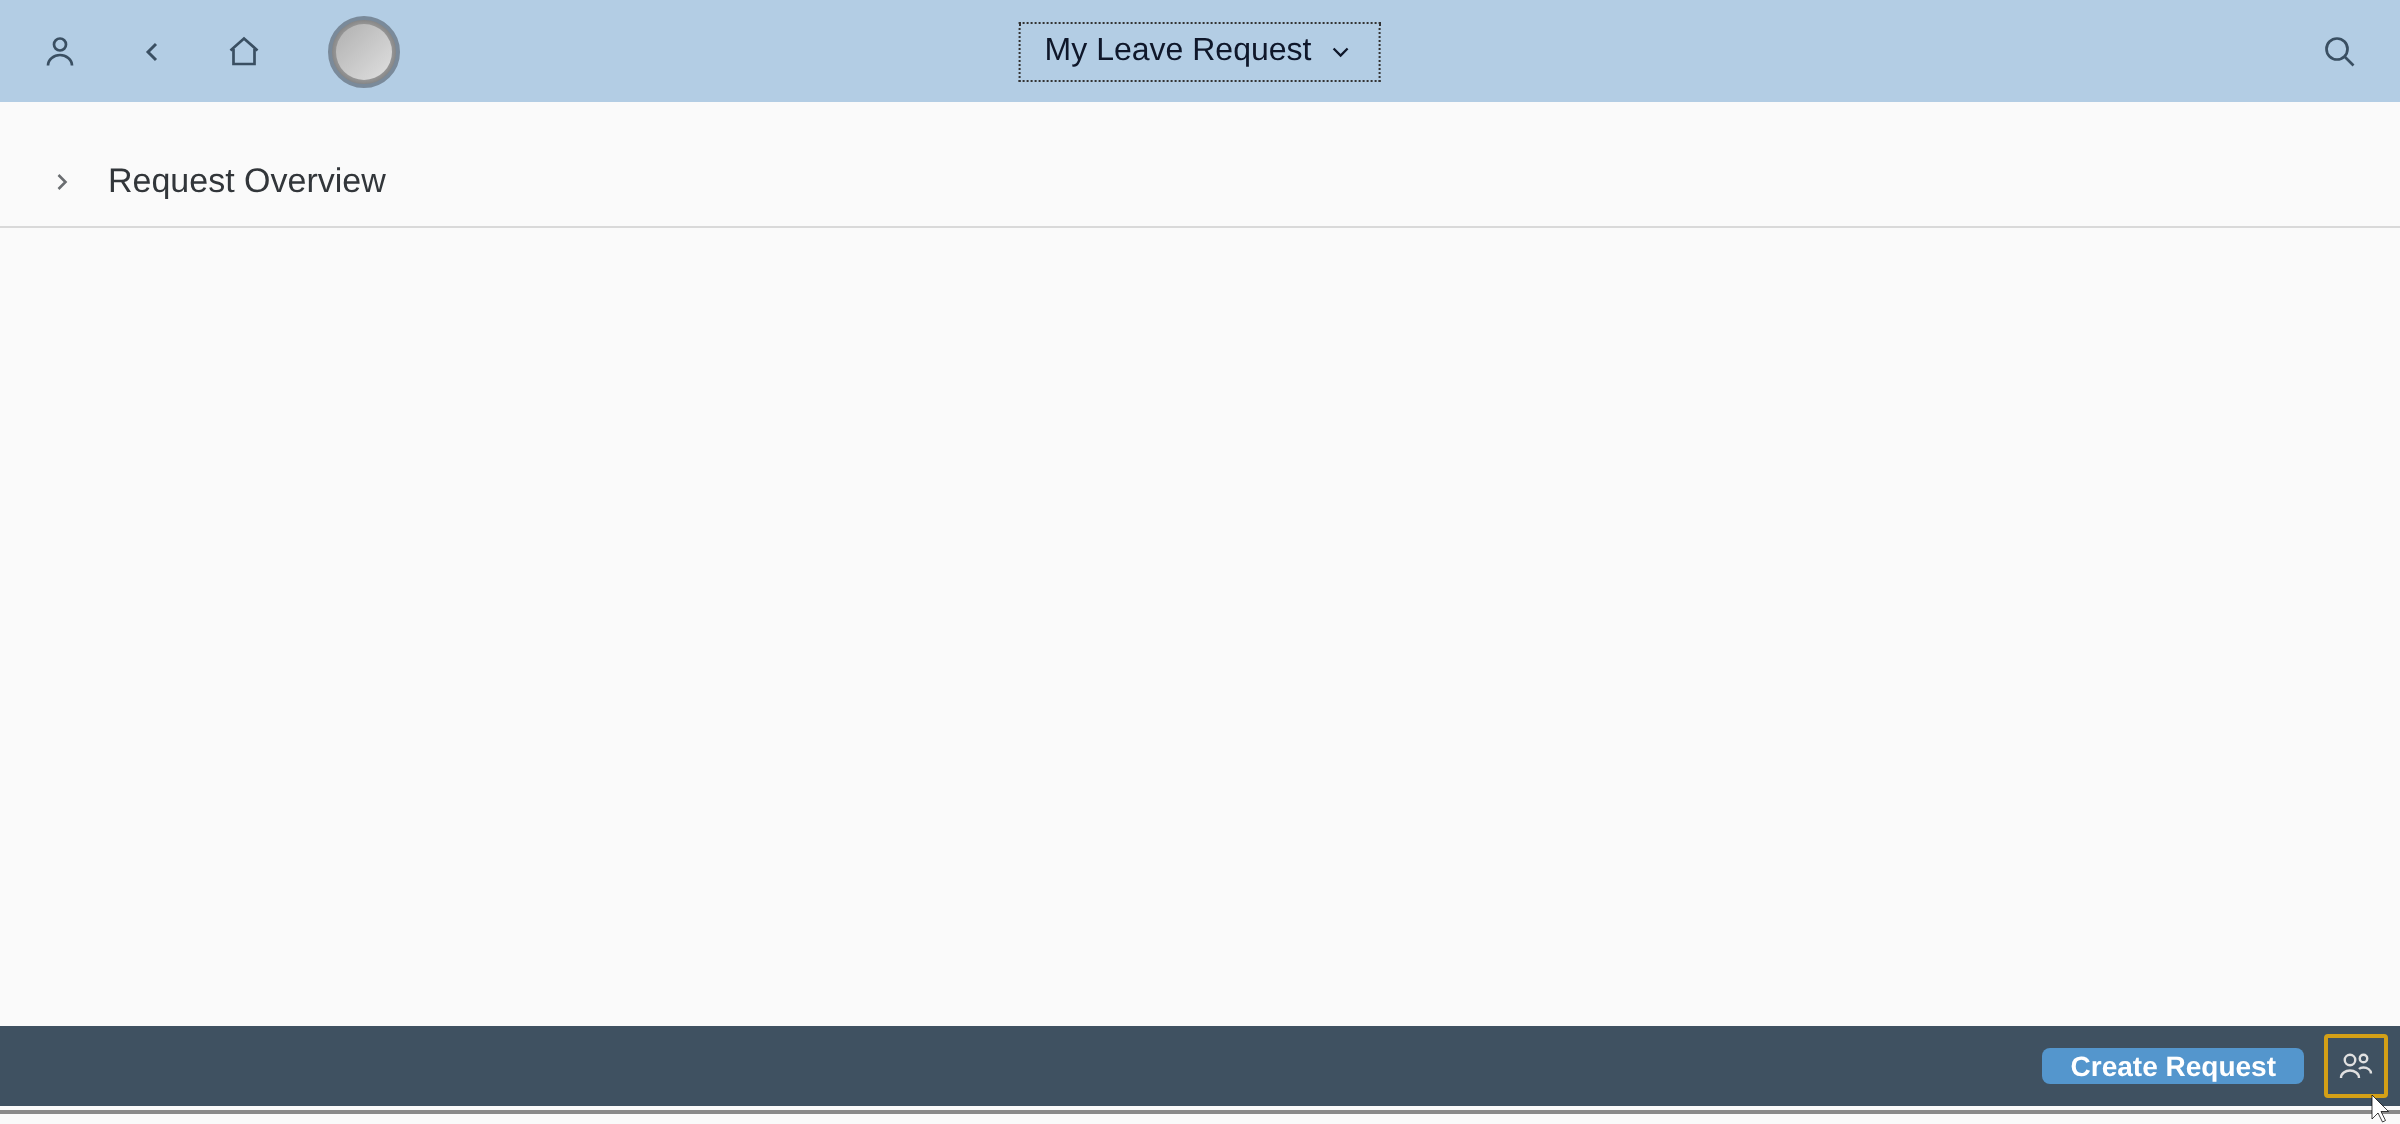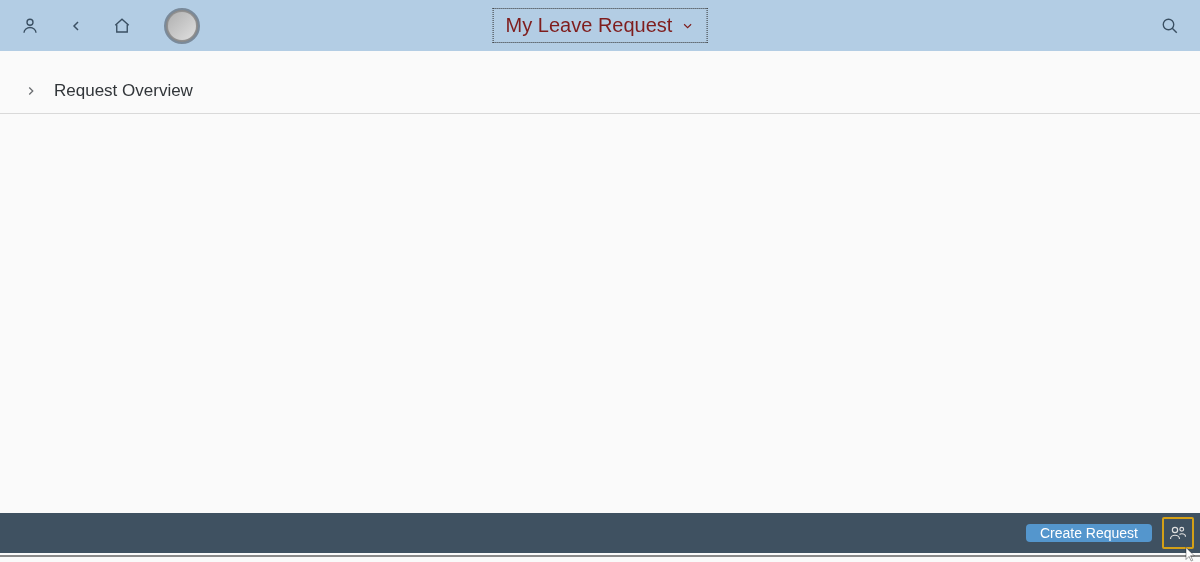--- a/index.html
+++ b/index.html
@@ -58,22 +58,22 @@
     .header-center {
       position: absolute;
       left: 50%;
       transform: translateX(-50%);
       display: flex;
       align-items: center;
       gap: 8px;
       border: 1px dotted #333;
       padding: 5px 12px;
       cursor: pointer;
-      color: #7f1d1d;
-      font-size: 20px;
+      color: #0f172a;
+      font-size: 16px;
     }
     .header-right {
       margin-left: auto;
     }
     .content {
       padding-top: 18px;
     }
     .section-row {
       display: flex;
       align-items: center;
@@ -105,20 +105,21 @@
       gap: 10px;
     }
     .footer-button {
       background: #5496cd;
       color: #fff;
       border: none;
       padding: 1px 14px;
       border-radius: 4px;
       font-size: 14px;
       cursor: pointer;
+      font-weight: bold;
     }
     .footer-icon-button {
       width: 32px;
       height: 32px;
       border: 2px solid #d4a017;
       background: #3f5161;
       display: flex;
       align-items: center;
       justify-content: center;
       cursor: pointer;

